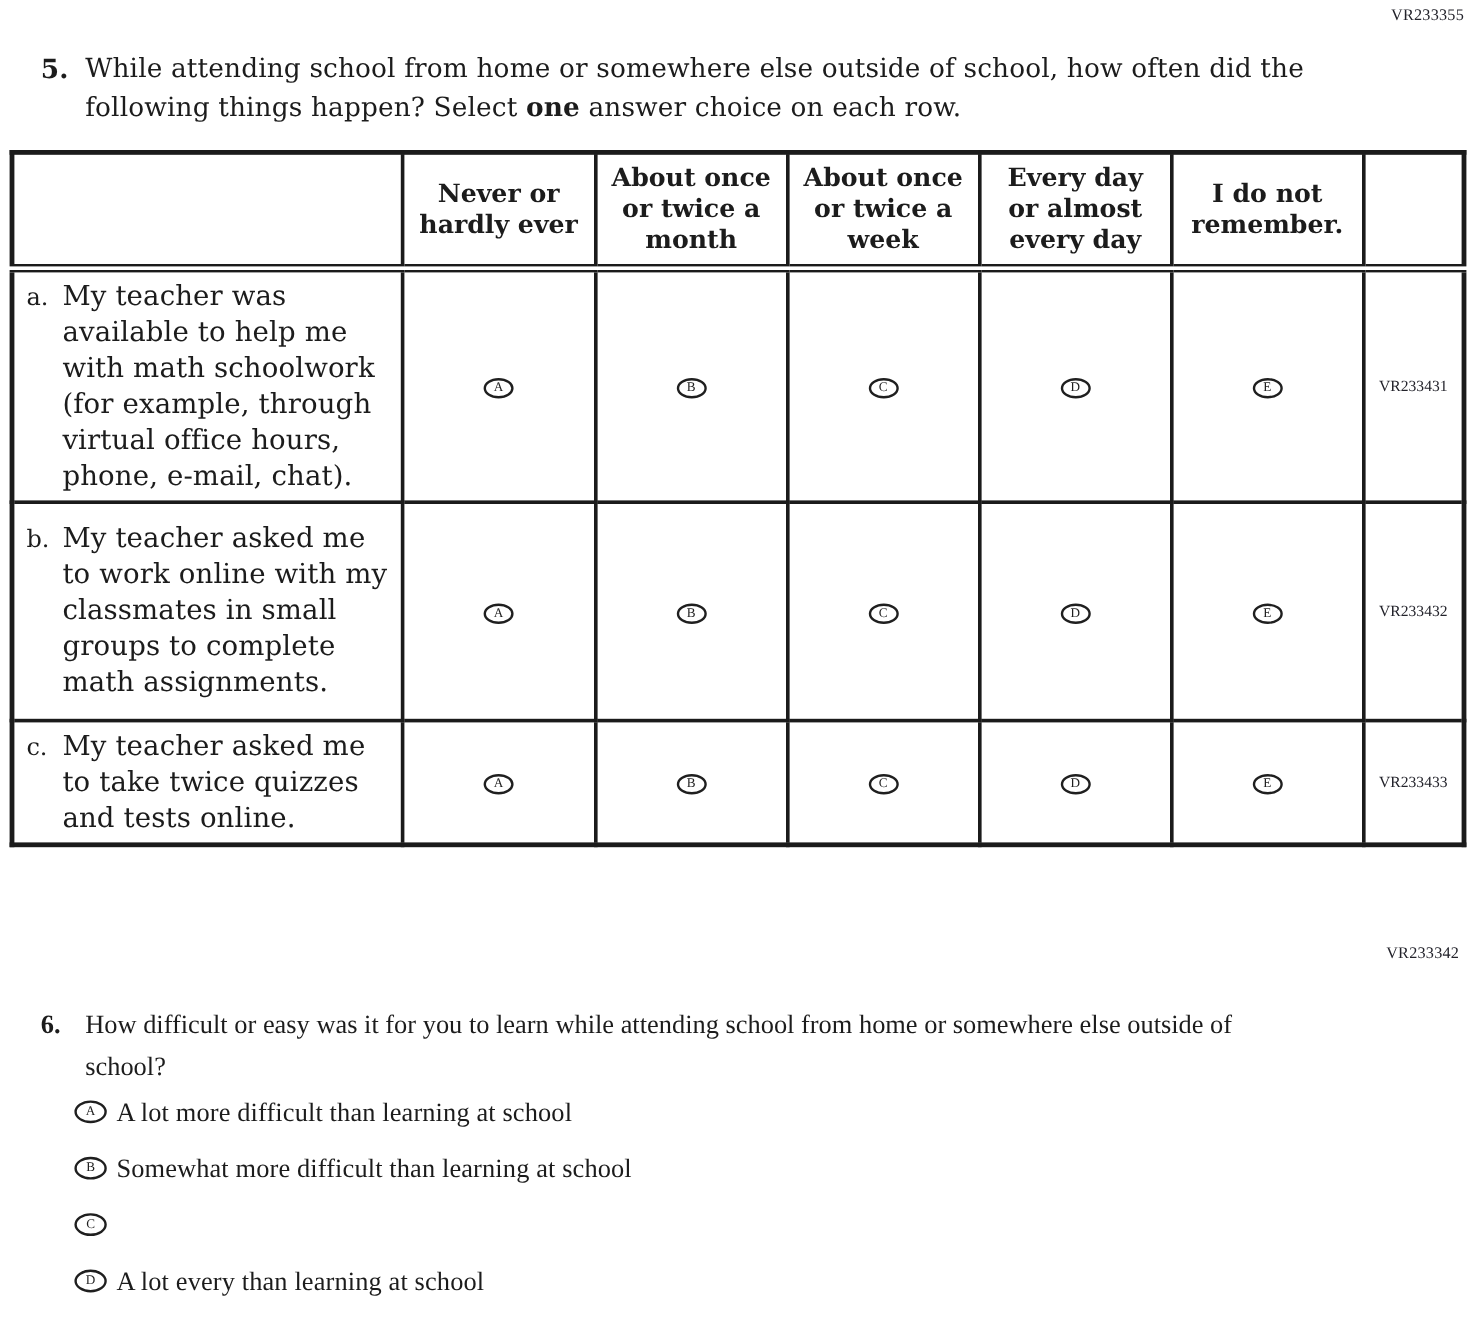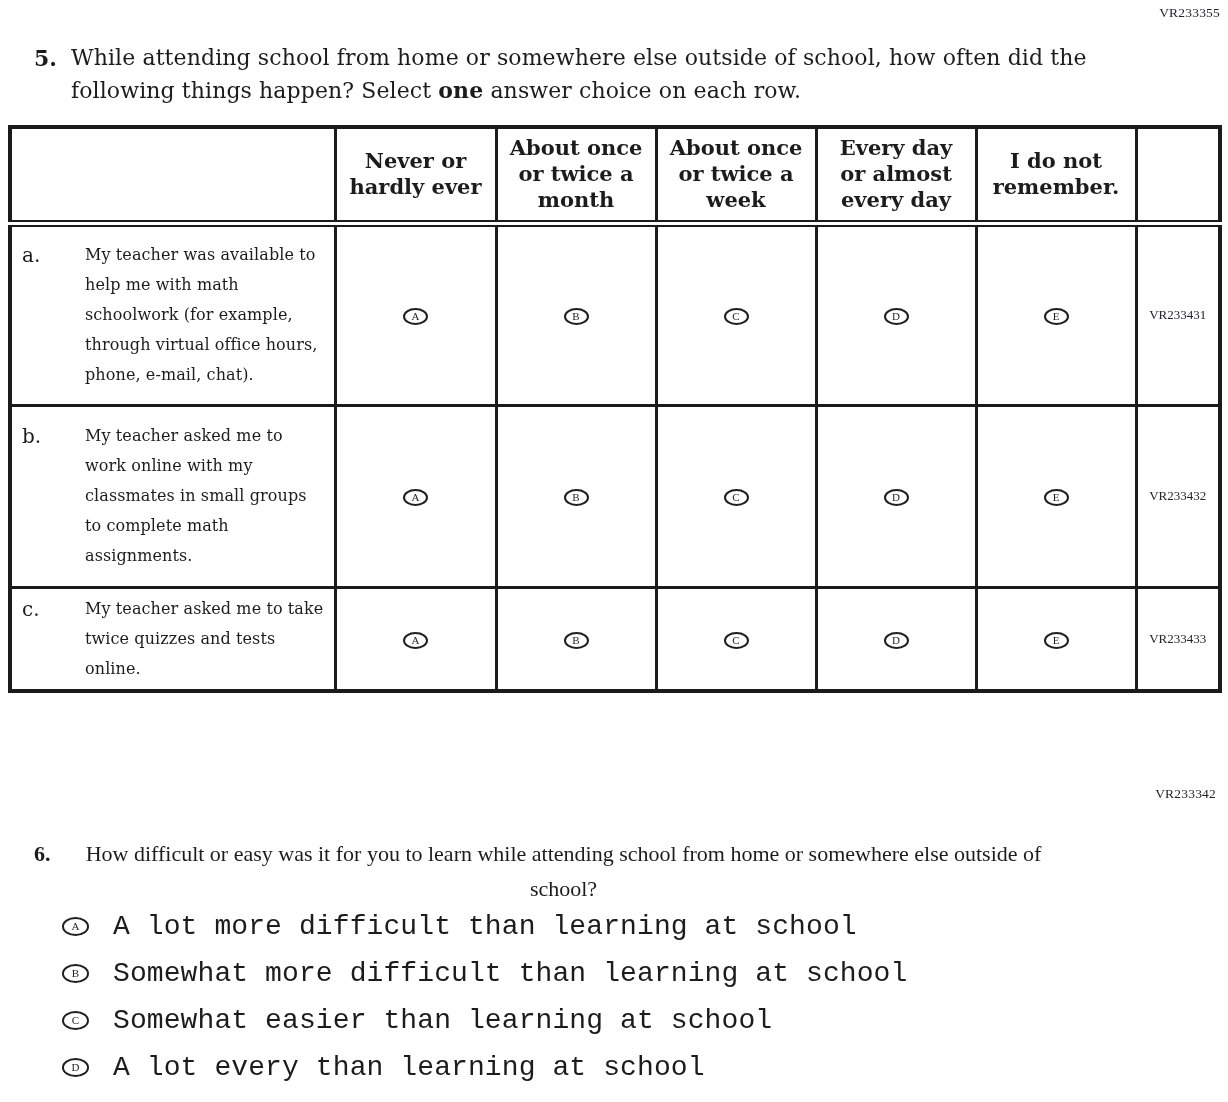--- a/index.html
+++ b/index.html
@@ -58,21 +58,21 @@
     height: 96px; padding: 4px 6px;
   }
   table.matrix td { vertical-align: middle; }
   td.statement-cell { padding: 5px 8px 5px 10px; vertical-align: top; }
   .stmt { display: flex; align-items: flex-start; }
   .stmt .row-letter {
     flex: none; width: 30px;
     font-size: 20px; line-height: 30px;
   }
   .stmt .row-text {
-    font-size: 16px; line-height: 30px; letter-spacing: 0.1px; margin-left: 33px;
+    font-size: 23px; line-height: 30px; letter-spacing: 0.1px;
   }
   td.bubble-cell { text-align: center; }
   td.code-cell {
     text-align: center; font-size: 13px;
     font-family: "Liberation Serif", serif; color: #23232b;
     padding: 2px;
     margin-top: 48px;
   }
   tr.row-a td { height: 182px; }
   tr.row-b td { height: 182px; }
@@ -90,31 +90,31 @@
 
   
   .q6 {
     position: absolute; top: 836px; left: 34px; width: 1080px;
     font-family: "Liberation Serif", serif;
   }
   .q6 .qnum {
     width: 37px; flex: none;
     font-weight: bold; font-size: 22px; line-height: 35px;
   }
-  .q6 .qtext { font-size: 22px; line-height: 35px; max-width: 985px; text-align: center; }
+  .q6 .qtext { font-size: 22px; line-height: 35px; max-width: 985px; }
 
   .q6-options { position: absolute; top: 913px; left: 62px; }
   .q6-option {
     display: flex; align-items: center;
     margin-bottom: 20px; height: 27px;
   }
   .q6-option .bubble { width: 27px; height: 19px; flex: none; }
   .q6-option .opt-label {
-    margin-left: 24px; font-size: 28px;
-    font-family: Liberation Mono, monospace; letter-spacing: 0.1px;
+    margin-left: 8px; font-size: 22px;
+    font-family: Liberation Serif, serif; letter-spacing: 0.1px;
   }
 </style>
 </head>
 <body>
 
 <div class="page">
 
   <div class="code top-code">VR233355</div>
 
   <div class="question q5">
@@ -200,21 +200,20 @@
     <div class="q6-option">
       <span class="bubble">A</span>
       <span class="opt-label">A lot more difficult than learning at school</span>
     </div>
     <div class="q6-option">
       <span class="bubble">B</span>
       <span class="opt-label">Somewhat more difficult than learning at school</span>
     </div>
     <div class="q6-option">
       <span class="bubble">C</span>
-      <span class="opt-label">Somewhat easier than learning at school</span>
     </div>
     <div class="q6-option">
       <span class="bubble">D</span>
       <span class="opt-label">A lot every than learning at school</span>
     </div>
   </div>
 
 </div>
 
 </body></html>

